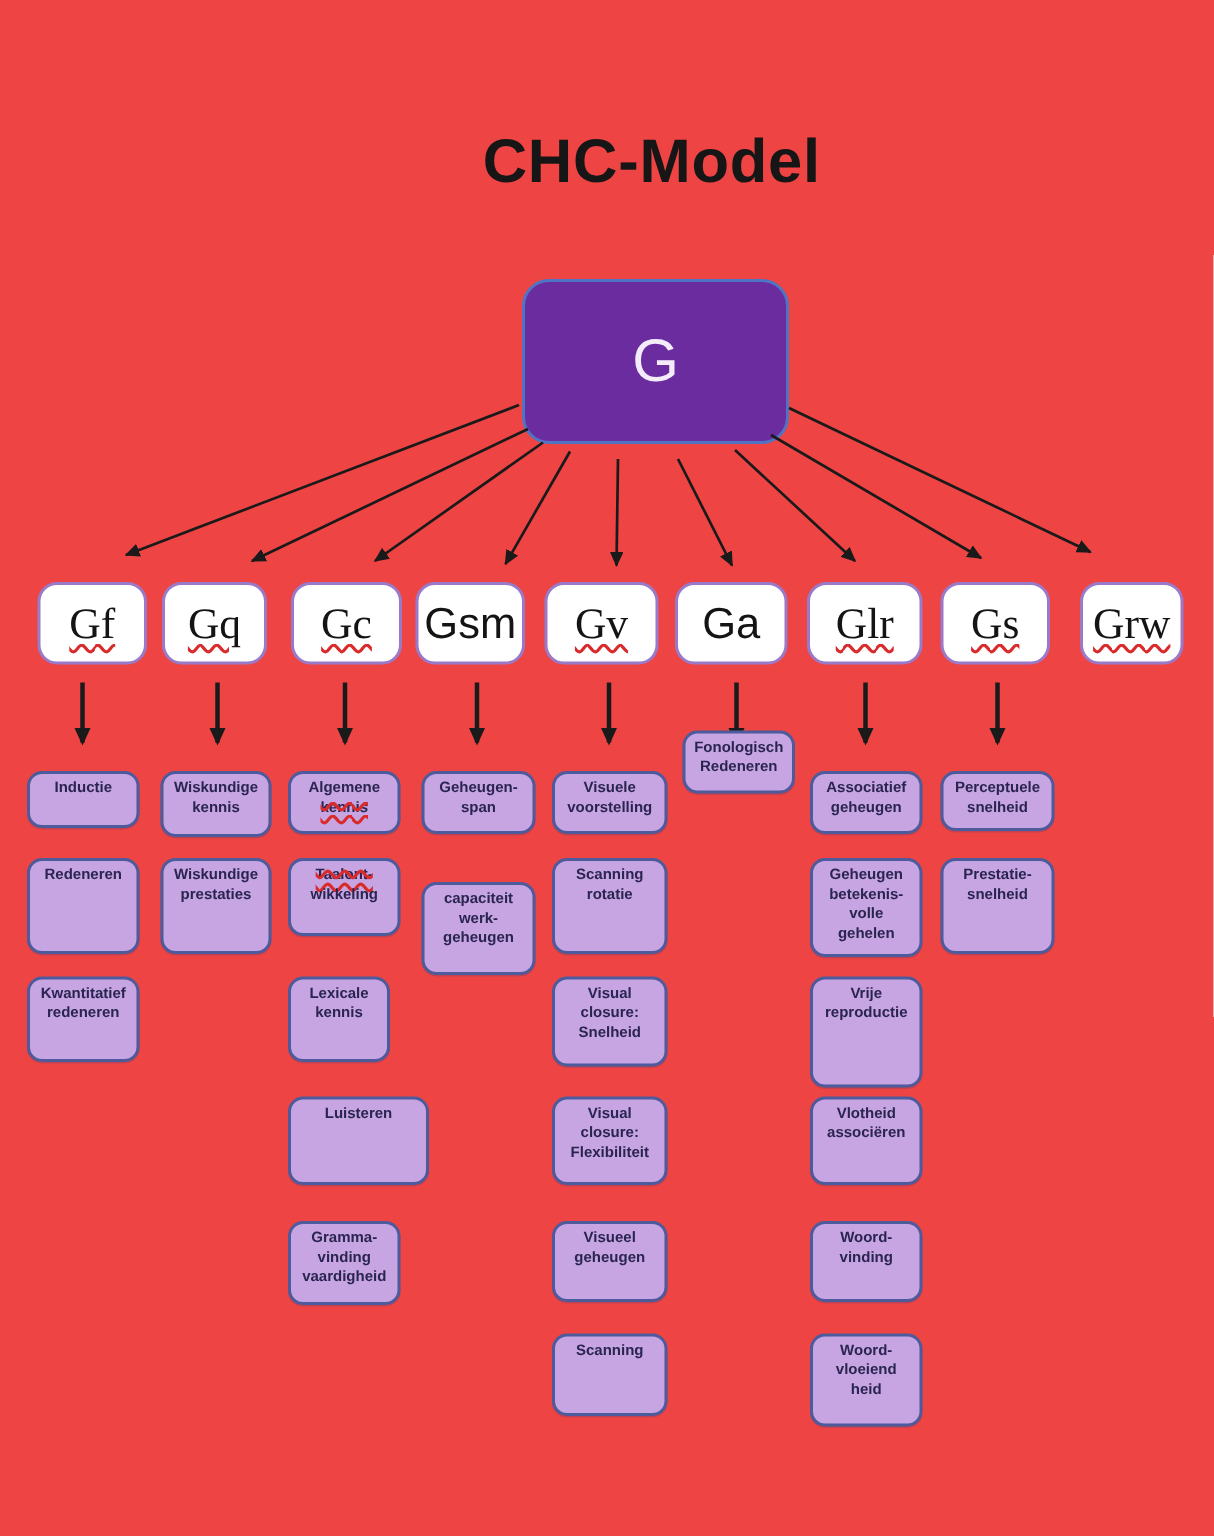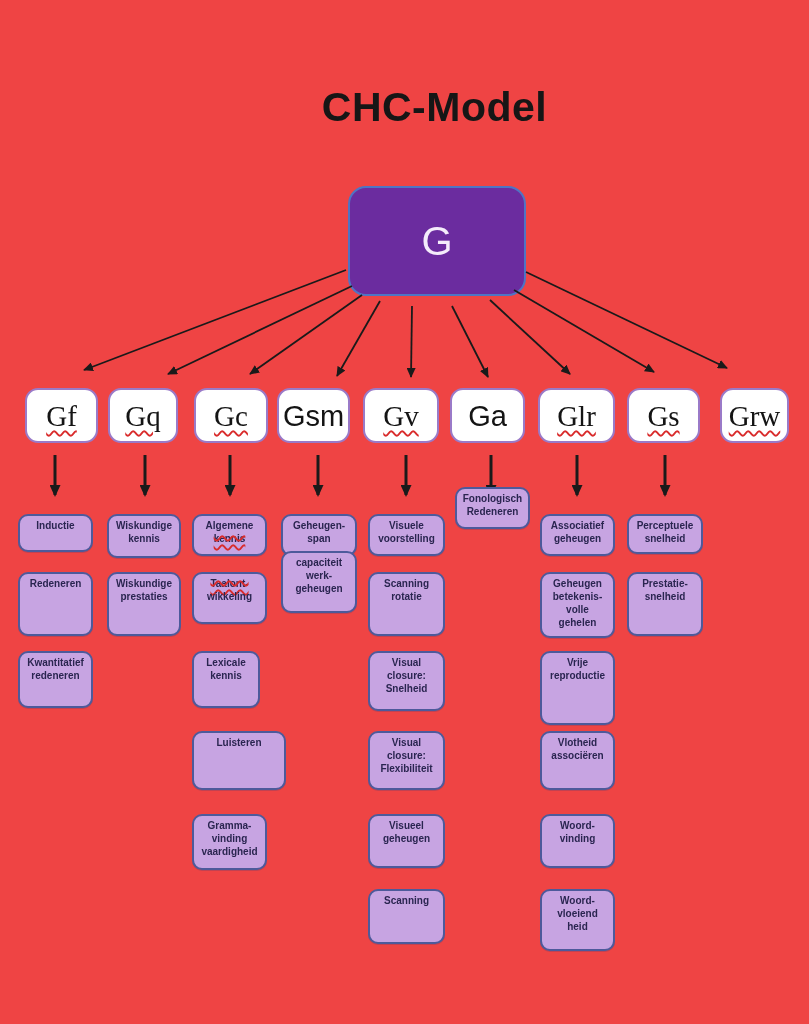--- a/index.html
+++ b/index.html
@@ -142,21 +142,21 @@
   <div class="node" style="left:192px;top:814px;width:75px;height:56px">
       <span class="nl">Gramma-
 vinding
 vaardigheid</span>
     </div>
 
   <div class="node" style="left:281px;top:514px;width:76px;height:42px">
       <span class="nl">Geheugen-
 span</span>
     </div>
-  <div class="node" style="left:281px;top:551px;width:76px;height:62px">
+  <div class="node" style="left:281px;top:588px;width:76px;height:62px">
       <span class="nl">capaciteit
 werk-
 geheugen</span>
     </div>
 
   <div class="node" style="left:368px;top:514px;width:77px;height:42px">
       <span class="nl">Visuele
 voorstelling</span>
     </div>
   <div class="node" style="left:368px;top:572px;width:77px;height:64px">

